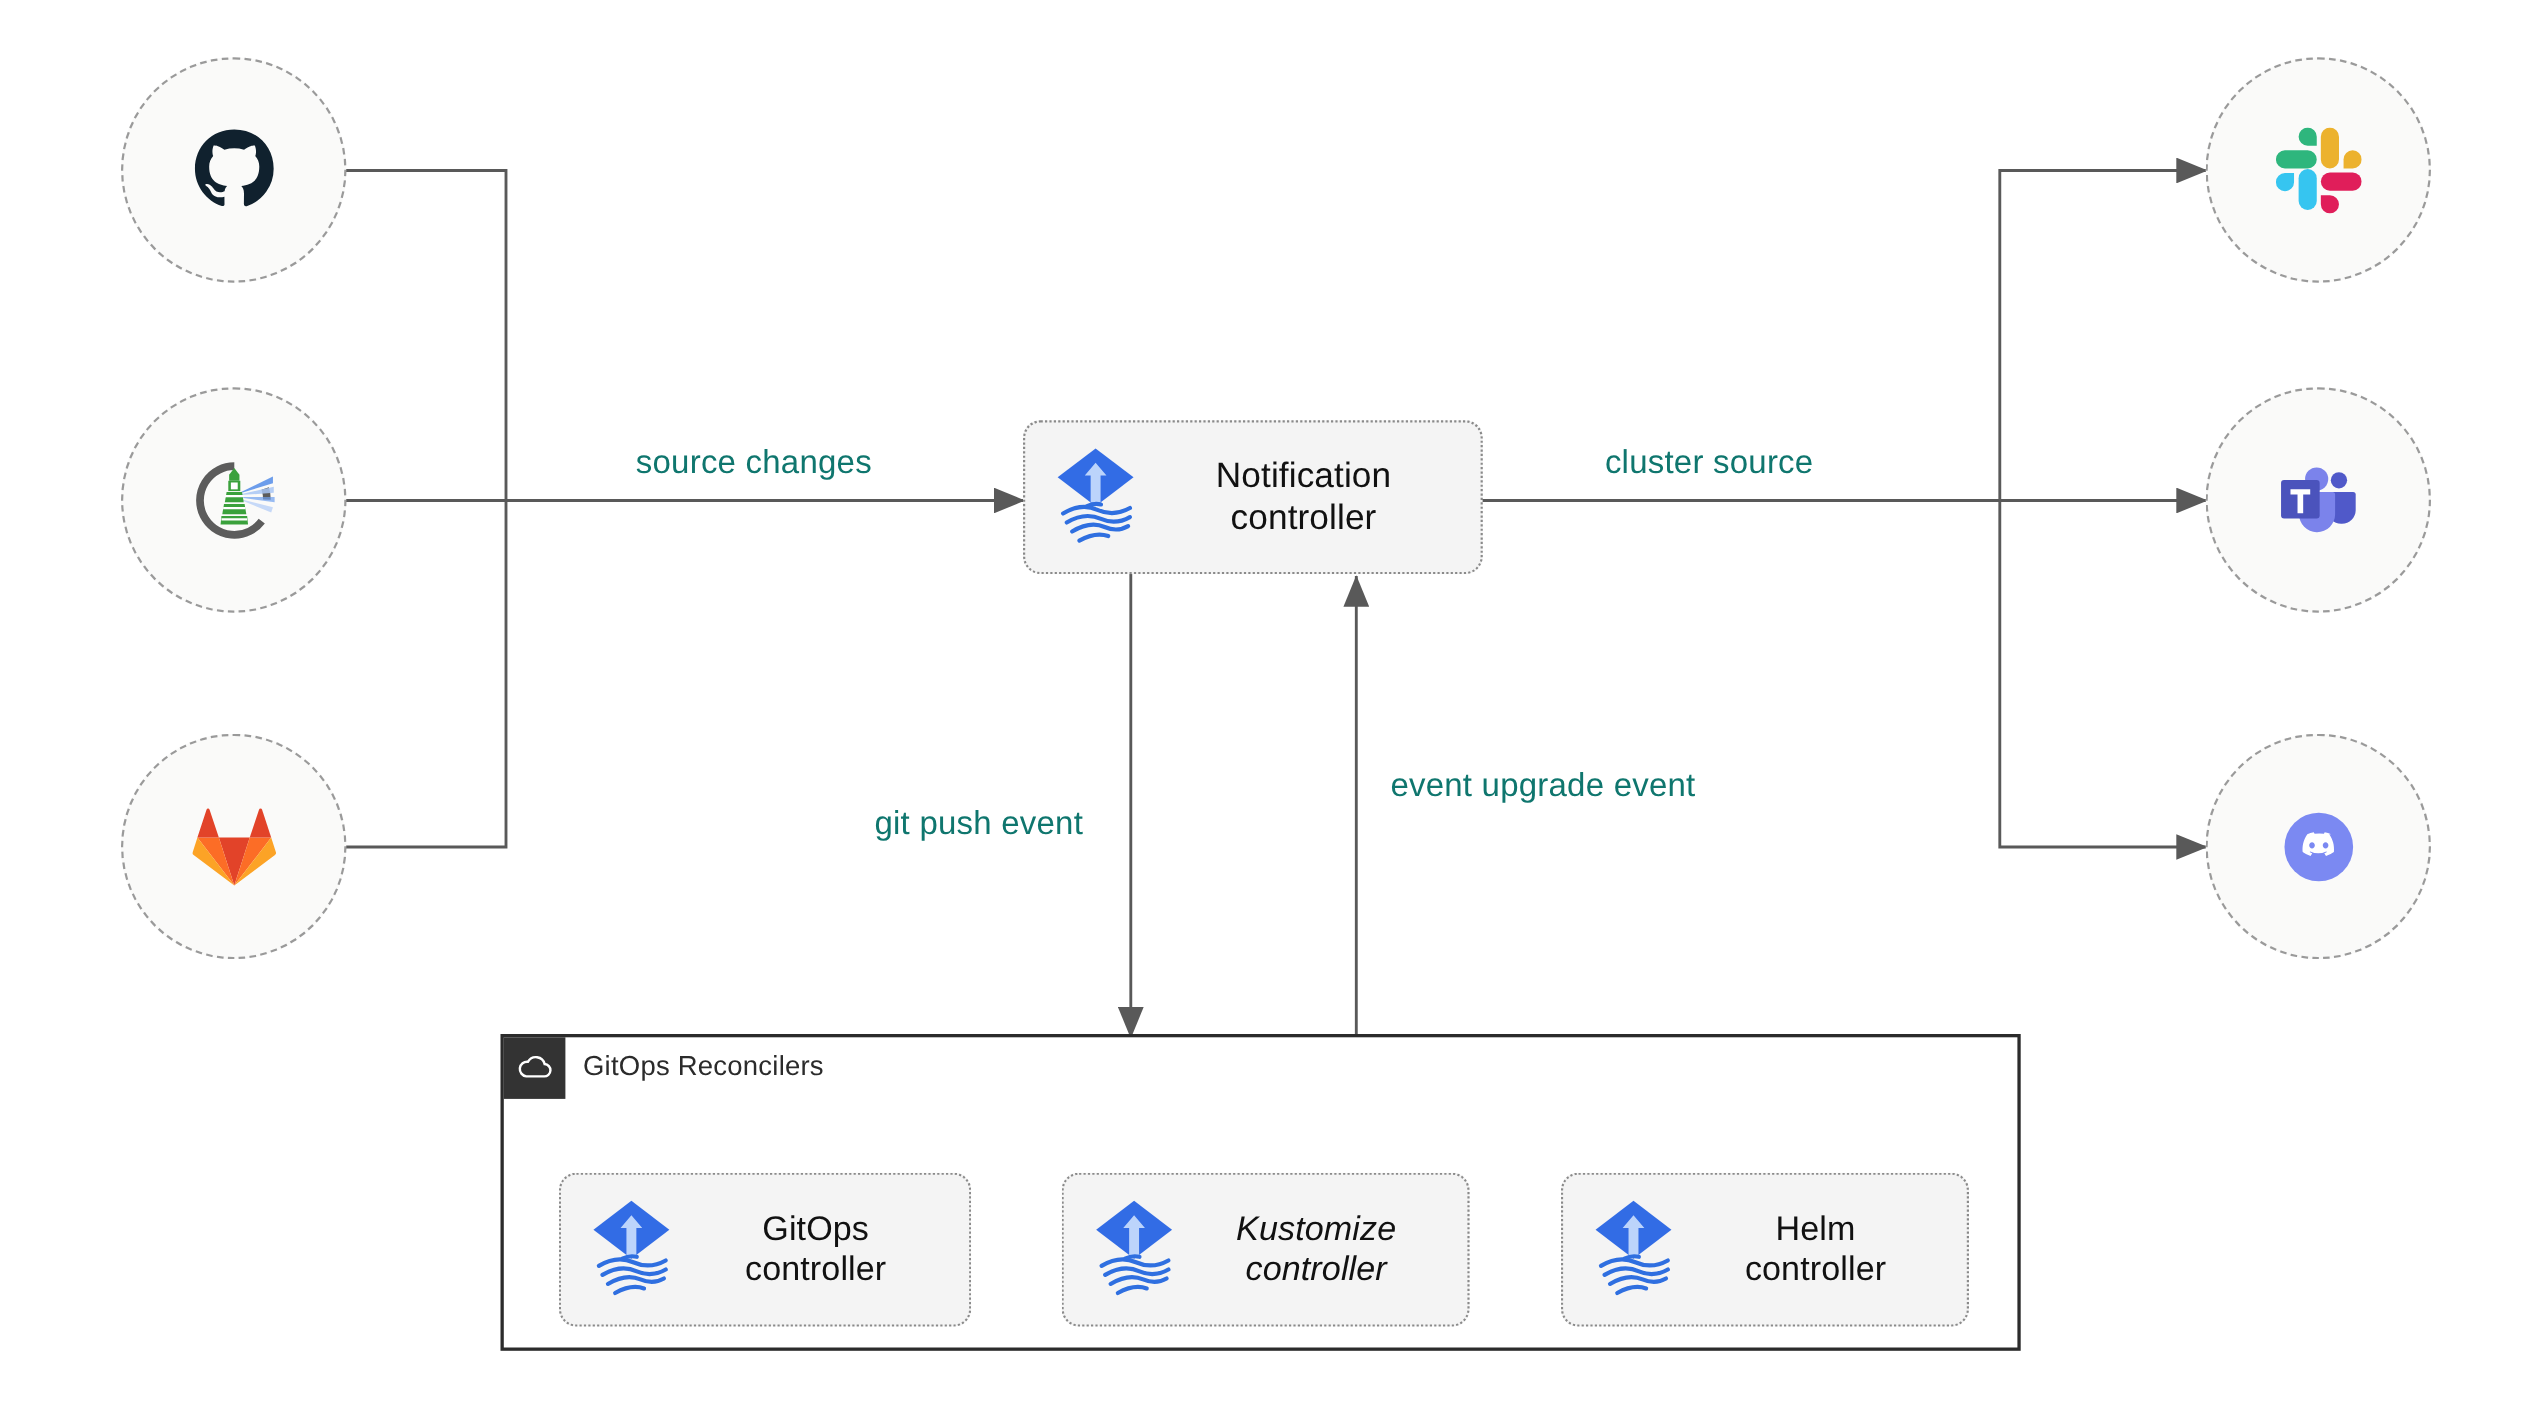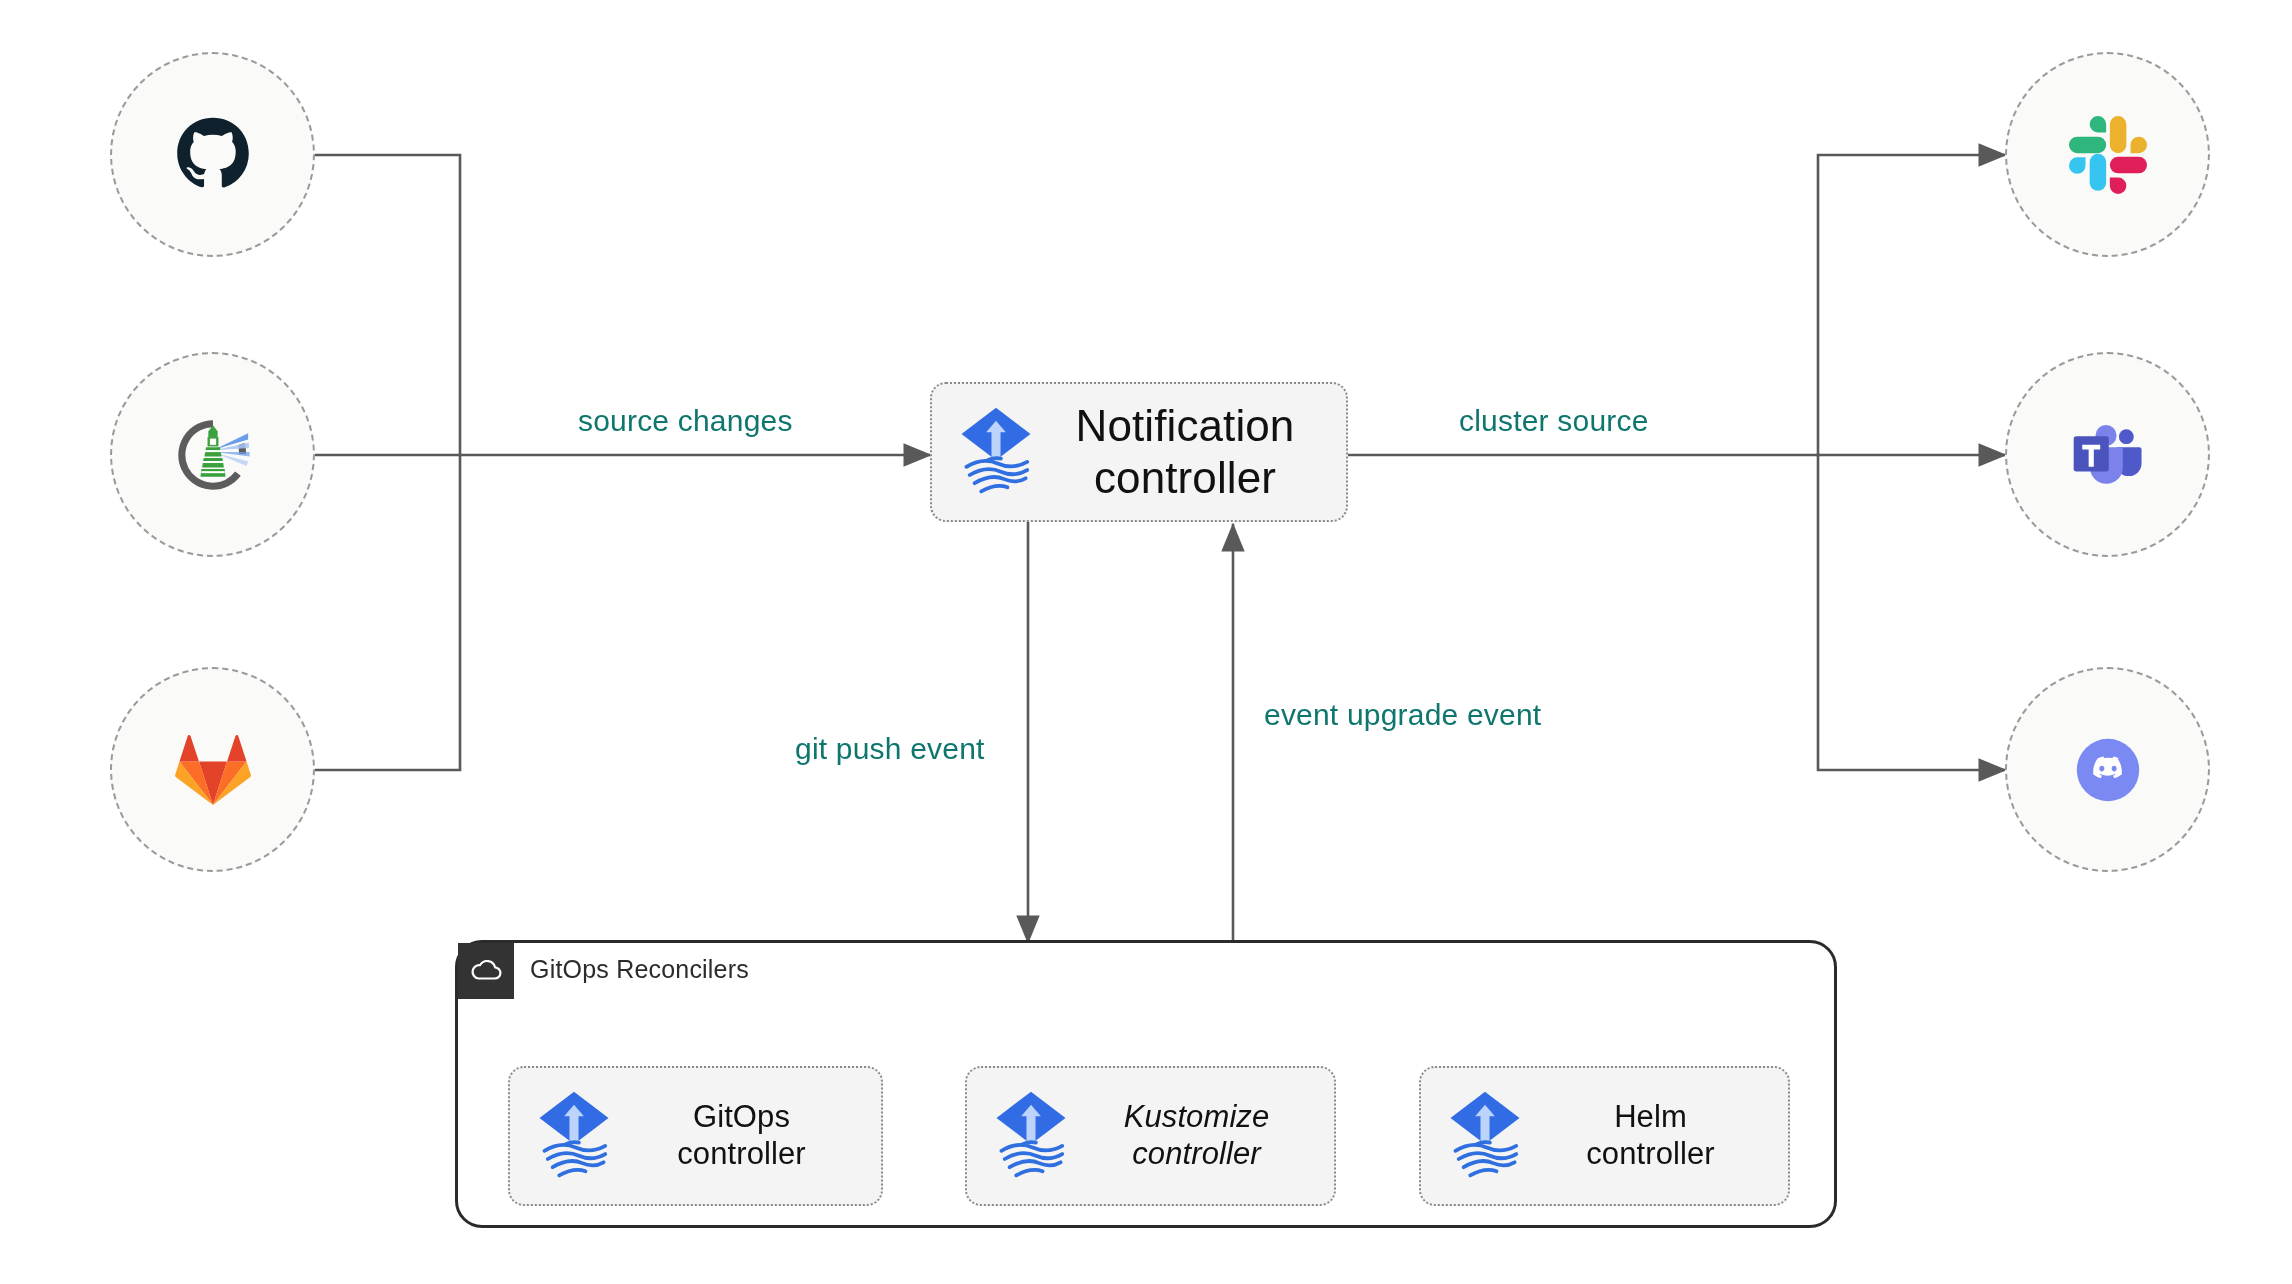--- a/index.html
+++ b/index.html
@@ -25,21 +25,21 @@
     position:absolute;box-sizing:border-box;
     background:#f4f4f4;border:2px dotted #8a8a8a;border-radius:16px;
     display:flex;align-items:center;
   }
   .ctrl-card .flux{width:84px;height:92px;flex:0 0 auto;margin-left:22px;}
   .ctrl-card .ctrl-label{
     flex:1 1 auto;text-align:center;color:#111111;
     font-size:31px;line-height:1.18;padding-right:14px;
     white-space:pre-line;letter-spacing:.1px;
   }
-  #notification-controller .ctrl-label{font-size:44px;}
+  #notification-controller .ctrl-label{font-size:32px;}
 
   
   .group-box{
     position:absolute;box-sizing:border-box;
     background:#ffffff;border:3px solid #2b2b2b;
   }
   .group-tab{
     position:absolute;left:0;top:0;width:56px;height:56px;
     background:#333333;display:flex;align-items:center;justify-content:center;
   }
@@ -187,21 +187,21 @@
         <path d="M18 84 Q38 72 56 80 Q72 87 88 78"></path>
         <path d="M24 94 Q44 82 60 89 Q74 95 86 88"></path>
         <path d="M32 104 Q50 94 64 99"></path>
         <path d="M40 66 Q48 62 56 64"></path>
       </g>
     </svg>
     <div class="ctrl-label">Notification
 controller</div>
   </div>
 
-  <div class="group-box" id="gitops-group" style="left:455px;top:940px;width:1382px;height:288px;border-radius:27px;">
+  <div class="group-box" id="gitops-group" style="left:455px;top:940px;width:1382px;height:288px;">
     <div class="group-tab">
       <svg width="34" height="26" viewBox="0 0 34 26" aria-hidden="true">
         <path fill="none" stroke="#ffffff" stroke-width="2.2" d="M9.5 20.5h16a5.6 5.6 0 0 0 .6-11.2A8.2 8.2 0 0 0 11 7.2a6.4 6.4 0 0 0-1.5 13.3z"></path>
       </svg>
     </div>
     <div class="group-title">GitOps Reconcilers</div>
 
     <div class="ctrl-card" id="source-controller" style="left:50px;top:123px;width:375px;height:140px;">
       <svg class="flux" viewBox="0 0 100 112" aria-hidden="true">
         <path fill="#326ce5" d="M50 2 L92 34 L50 66 L8 34 Z"></path>

